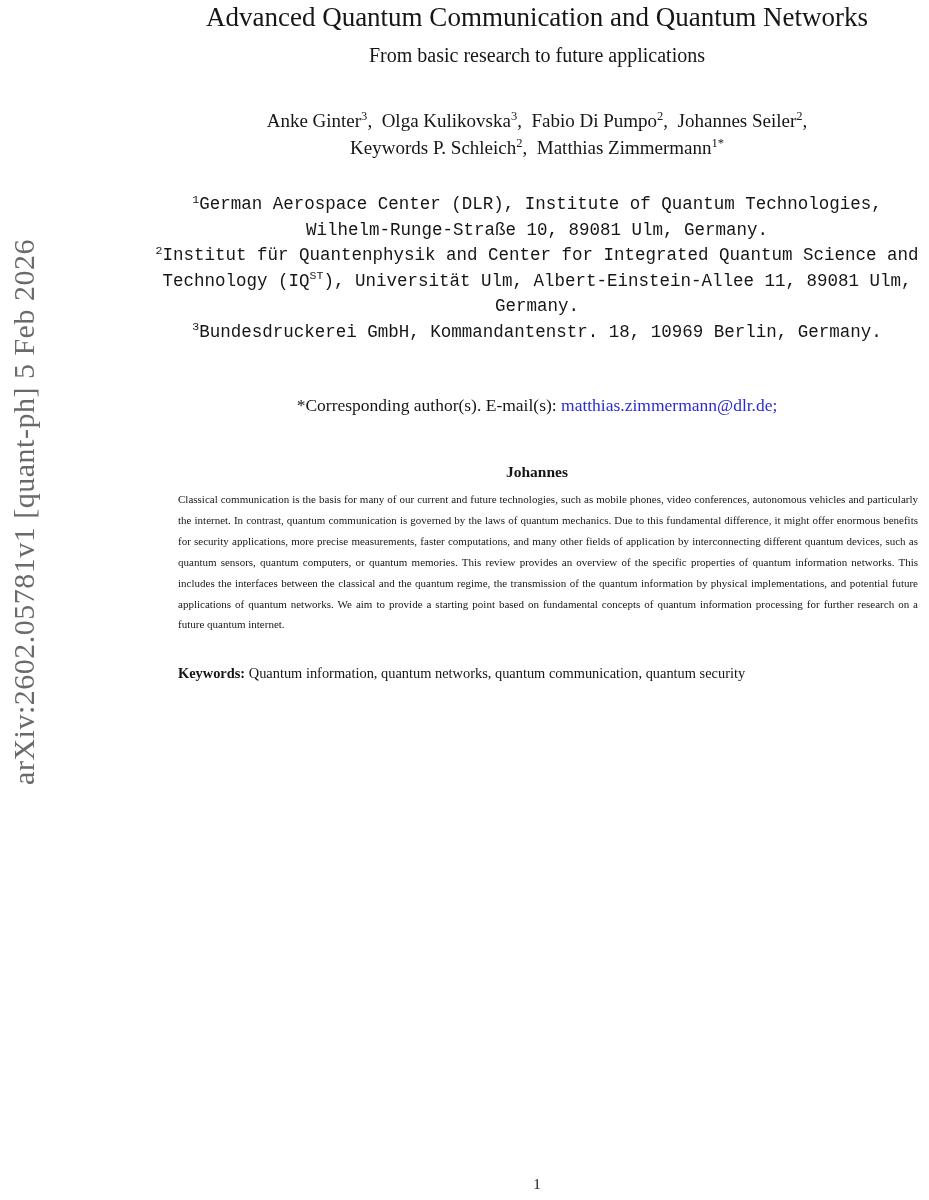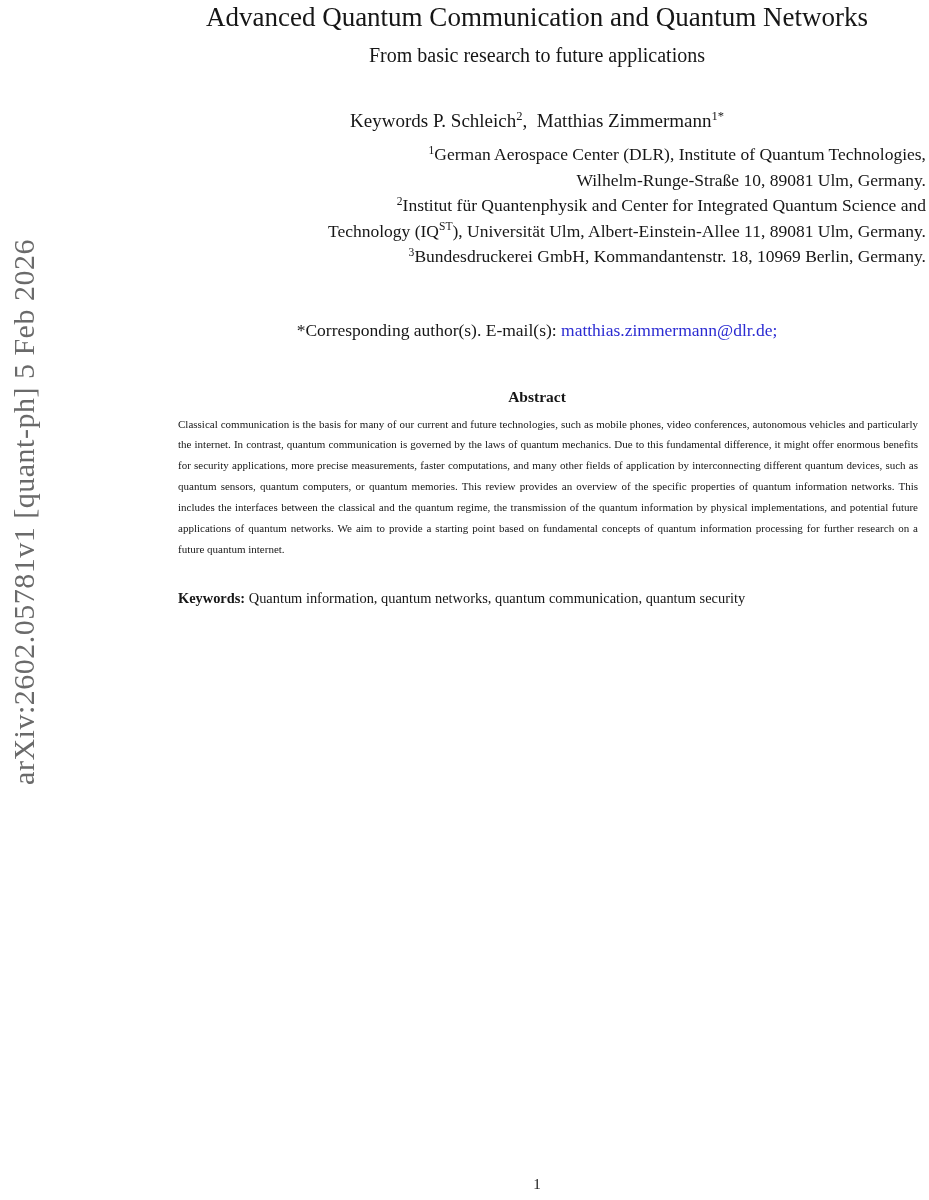--- a/index.html
+++ b/index.html
@@ -40,24 +40,25 @@
     text-align: center;
     font-size: 20px;
   }
   .authors {
     margin-top: 40px;
     text-align: center;
     font-size: 19px;
     line-height: 27px;
   }
   .affiliations {
-    margin-top: 8px;
-    text-align: right;
+    margin-top: 31px;
+    text-align: center;
     font-size: 17.5px;
     line-height: 25.5px;
+    font-family: Liberation Mono, monospace;
   }
   .corresponding {
     margin-top: 50px;
     text-align: center;
     font-size: 17.5px;
   }
   .abstract-heading {
     margin-top: 47px;
     text-align: center;
     font-size: 15.5px;
@@ -97,34 +98,35 @@
 
   <div class="stamp">arXiv:2602.05781v1 [quant-ph] 5 Feb 2026</div>
 
   <div class="content">
 
     <div class="title">Advanced Quantum Communication and Quantum Networks</div>
 
     <div class="subtitle">From basic research to future applications</div>
 
     <div class="authors">
+      <div class="author-line"><span>Anke Ginter</span><sup>3</sup><span>, Olga Kulikovska</span><sup>3</sup><span>, Fabio Di Pumpo</span><sup>2</sup><span>, Johannes Seiler</span><sup>2</sup><span>,</span></div>
       <div class="author-line"><span>Keywords P. Schleich</span><sup>2</sup><span>, Matthias Zimmermann</span><sup>1*</sup></div>
     </div>
 
     <div class="affiliations">
       <div class="affiliation-line"><sup>1</sup><span>German Aerospace Center (DLR), Institute of Quantum Technologies,</span></div>
       <div class="affiliation-line"><span>Wilhelm-Runge-Straße 10, 89081 Ulm, Germany.</span></div>
       <div class="affiliation-line"><sup>2</sup><span>Institut für Quantenphysik and Center for Integrated Quantum Science and</span></div>
       <div class="affiliation-line"><span>Technology (IQ</span><sup>ST</sup><span>), Universität Ulm, Albert-Einstein-Allee 11, 89081 Ulm, Germany.</span></div>
       <div class="affiliation-line"><sup>3</sup><span>Bundesdruckerei GmbH, Kommandantenstr. 18, 10969 Berlin, Germany.</span></div>
     </div>
 
     <div class="corresponding"><span>*Corresponding author(s). E-mail(s): </span><span class="link">matthias.zimmermann@dlr.de;</span></div>
 
-    <div class="abstract-heading">Abstract</div>
+    <div class="abstract-heading">Johannes</div>
 
     <div class="abstract-body">Classical communication is the basis for many of our current and future technologies, such as mobile phones, video conferences, autonomous vehicles and particularly the internet. In contrast, quantum communication is governed by the laws of quantum mechanics. Due to this fundamental difference, it might offer enormous benefits for security applications, more precise measurements, faster computations, and many other fields of application by interconnecting different quantum devices, such as quantum sensors, quantum computers, or quantum memories. This review provides an overview of the specific properties of quantum information networks. This includes the interfaces between the classical and the quantum regime, the transmission of the quantum information by physical implementations, and potential future applications of quantum networks. We aim to provide a starting point based on fundamental concepts of quantum information processing for further research on a future quantum internet.</div>
 
     <div class="keywords"><span style="font-weight: 700;">Keywords:</span><span> Quantum information, quantum networks, quantum communication, quantum security</span></div>
 
     <div class="page-number">1</div>
 
   </div>
 
 </div>

